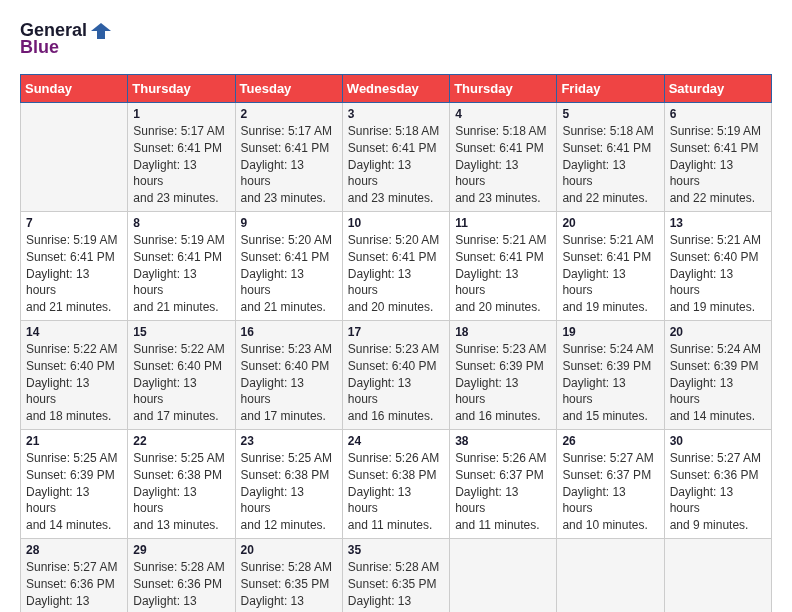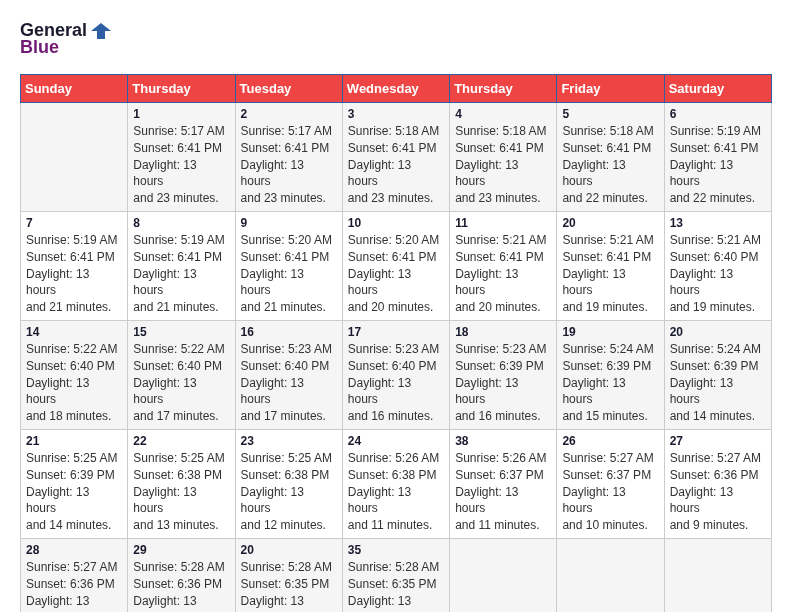--- a/index.html
+++ b/index.html
@@ -297,21 +297,21 @@
 and 11 minutes.</div>
         </td>
         <td>
           <span class="day-number">26</span>
           <div class="day-info" style="white-space: pre-line;">Sunrise: 5:27 AM
 Sunset: 6:37 PM
 Daylight: 13 hours
 and 10 minutes.</div>
         </td>
         <td>
-          <span class="day-number">27</span>
+          <span class="day-number">30</span>
           <div class="day-info" style="white-space: pre-line;">Sunrise: 5:27 AM
 Sunset: 6:36 PM
 Daylight: 13 hours
 and 9 minutes.</div>
         </td>
       </tr>
       <tr>
         <td>
           <span class="day-number">28</span>
           <div class="day-info" style="white-space: pre-line;">Sunrise: 5:27 AM

